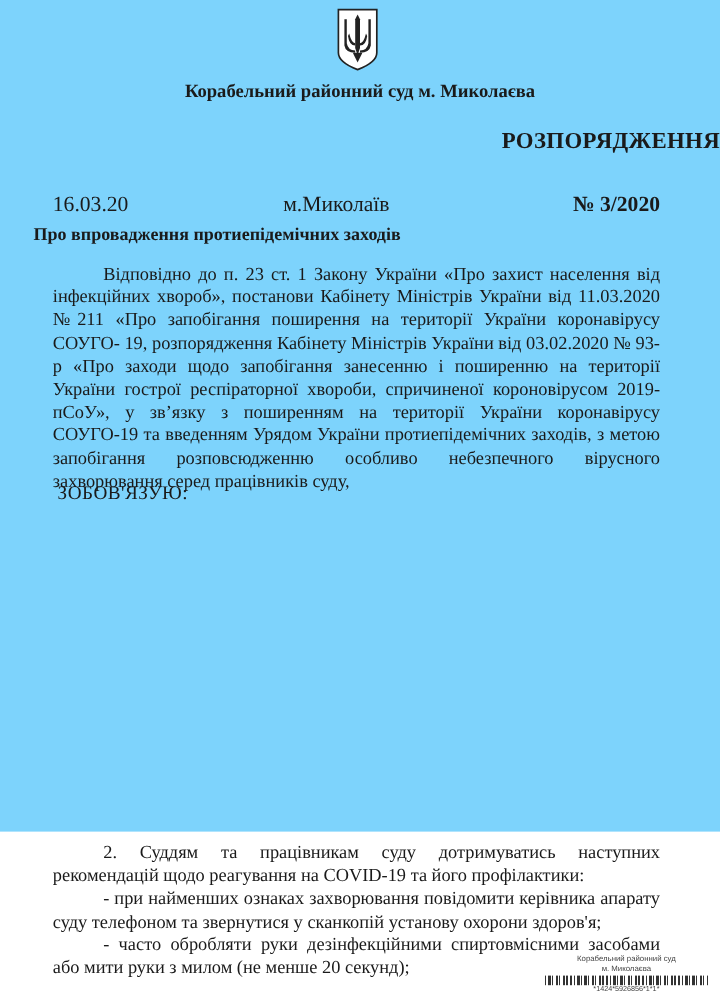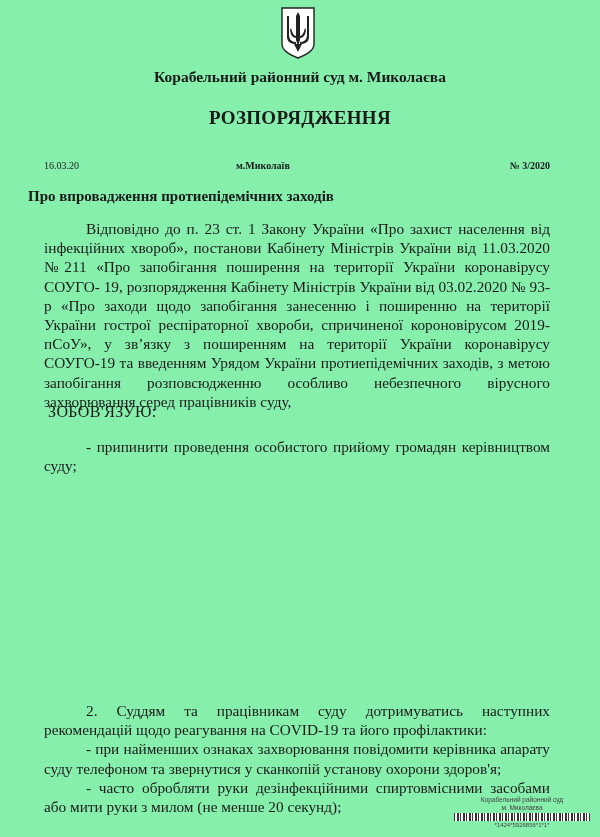--- a/index.html
+++ b/index.html
@@ -1,26 +1,26 @@
 <!DOCTYPE html>
 <html><head>
 <meta charset="utf-8">
 <style>
   html, body { margin: 0; padding: 0; background: #ffffff; }
   body { width: 600px; height: 837px; overflow: hidden; position: relative; color: #1a1a1a;
          font-family: "Liberation Serif", "DejaVu Serif", serif; }
-  .page { position: absolute; left: 0; top: 0; width: 600px; height: 837px; background: #86efac; }
+  .page { position: absolute; left: 0; top: 0; width: 600px; height: 693px; background: #7dd3fc; }
   .emblem { position: absolute; left: 280px; top: 6px; width: 36px; height: 54px; }
   .court-name { position: absolute; left: 0; width: 600px; top: 68px; text-align: center;
                 font-weight: bold; font-size: 15.5px; }
-  .doc-type { position: absolute; left: 0; width: 600px; top: 107px; text-align: center;
+  .doc-type { position: absolute; left: 0; width: 600px; top: 107px; text-align: right;
               font-weight: bold; font-size: 19px; letter-spacing: 0.3px; }
-  .meta-row { position: absolute; top: 160px; left: 44px; width: 506px; height: 20px; font-size: 10px; }
+  .meta-row { position: absolute; top: 160px; left: 44px; width: 506px; height: 20px; font-size: 18px; }
   .meta-date { position: absolute; left: 0; top: 0; }
-  .meta-city { position: absolute; left: 192px; top: 0; font-weight: bold; text-align: center; }
+  .meta-city { position: absolute; left: 192px; top: 0; font-weight: normal; text-align: center; }
   .meta-num { position: absolute; right: 0; top: 0; font-weight: bold; }
   .subject { position: absolute; top: 188px; left: 28px; font-weight: bold; font-size: 15px; }
   .body { position: absolute; left: 44px; width: 506px; font-size: 15.3px; line-height: 19.2px; text-align: justify; }
   .body p { margin: 0; }
   .indent { text-indent: 42px; }
   .intro { top: 219px; }
   .oblige { position: absolute; top: 403px; left: 48px; font-weight: normal; font-size: 16px; letter-spacing: 0.4px; }
   .sec1 { top: 437px; }
   .sec2 { top: 701px; }
   .stamp { position: absolute; left: 452px; top: 796px; width: 140px; text-align: center;
@@ -56,21 +56,20 @@
 
   <div class="subject">Про впровадження протиепідемічних заходів</div>
 
   <div class="body intro">
     <p class="indent">Відповідно до п. 23 ст. 1 Закону України «Про захист населення від інфекційних хвороб», постанови Кабінету Міністрів України від 11.03.2020 №211 «Про запобігання поширення на території України коронавірусу СОУГО- 19, розпорядження Кабінету Міністрів України від 03.02.2020 № 93-р «Про заходи щодо запобігання занесенню і поширенню на території України гострої респіраторної хвороби, спричиненої короновірусом 2019-пСоУ», у зв’язку з поширенням на території України коронавірусу СОУГО-19 та введенням Урядом України протиепідемічних заходів, з метою запобігання розповсюдженню особливо небезпечного вірусного захворювання серед працівників суду,</p>
   </div>
 
   <div class="oblige">ЗОБОВ'ЯЗУЮ:</div>
 
   <div class="body sec1">
-    <p class="indent">- припинити проведення особистого прийому громадян керівництвом суду;</p>
   </div>
 
   <div class="body sec2">
     <p class="indent">2. Суддям та працівникам суду дотримуватись наступних рекомендацій щодо реагування на COVID-19 та його профілактики:</p>
     <p class="indent">- при найменших ознаках захворювання повідомити керівника апарату суду телефоном та звернутися у сканкопій установу охорони здоров'я;</p>
     <p class="indent">- часто обробляти руки дезінфекційними спиртовмісними засобами або мити руки з милом (не менше 20 секунд);</p>
   </div>
 
   <div class="stamp">
     <div class="stamp-line">Корабельний районний суд</div>

